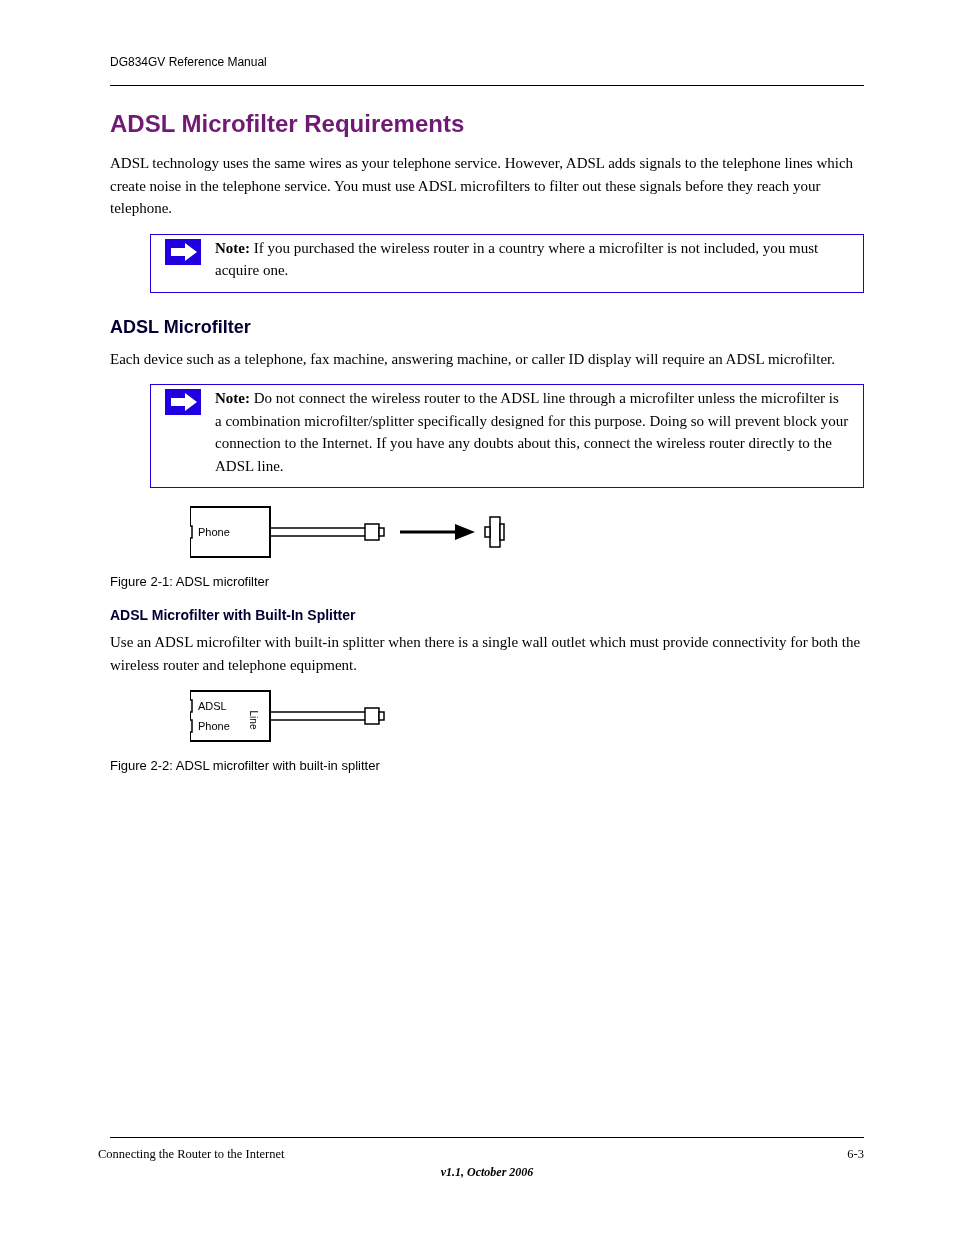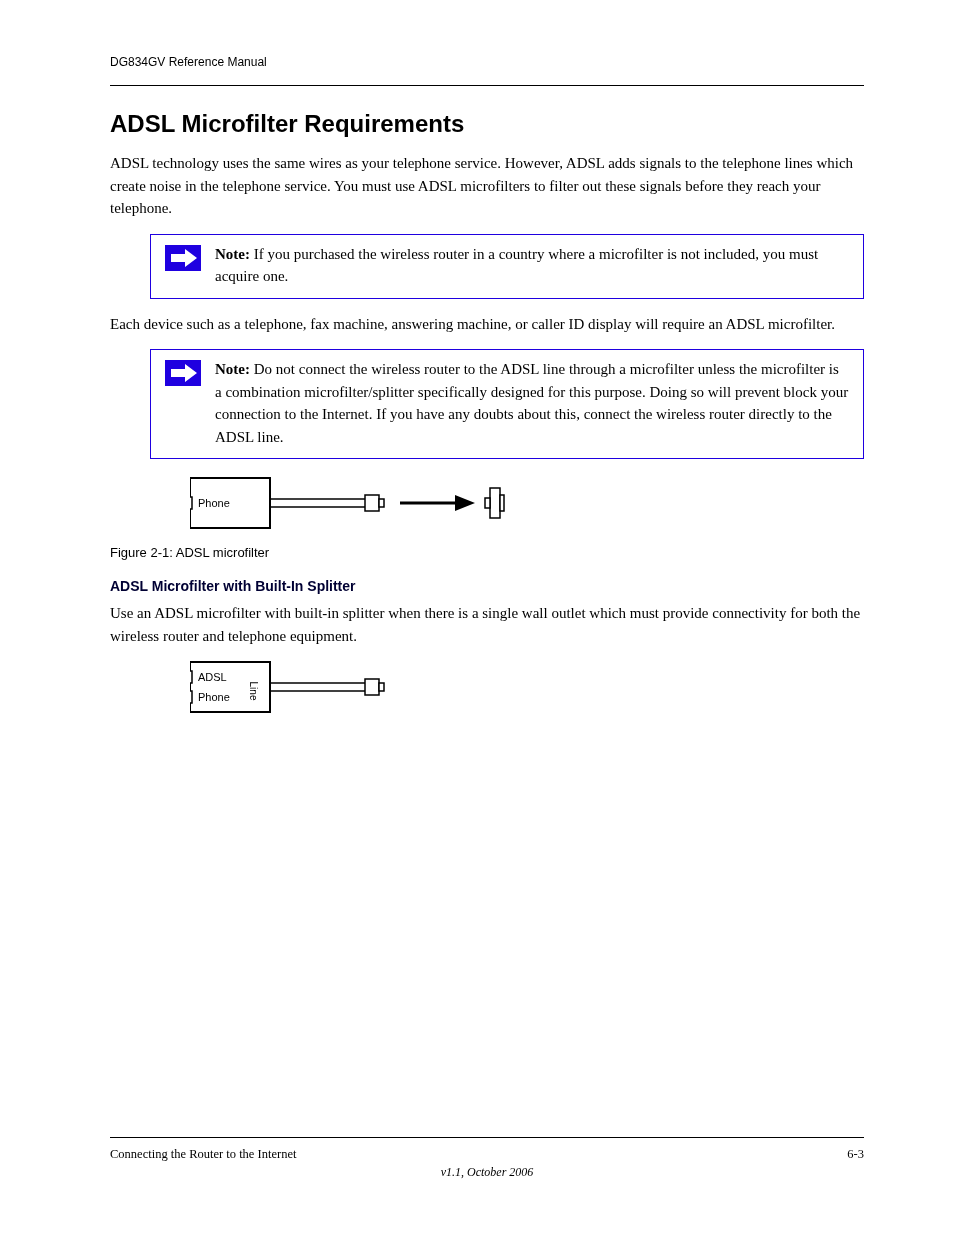--- a/index.html
+++ b/index.html
@@ -27,21 +27,21 @@
   }
   .rule {
     border: none;
     border-top: 1px solid #000;
     margin: 0 0 24px 0;
   }
   h2.section {
     font-family: Arial, Helvetica, sans-serif;
     font-weight: bold;
     font-size: 24px;
-    color: #000000;
+    color: #701a75;
     margin: 0 0 14px 0;
   }
   h3.sub {
     font-family: Arial, Helvetica, sans-serif;
     font-weight: bold;
     font-size: 18px;
     color: #000033;
     margin: 24px 0 10px 0;
   }
   h4.minor {
@@ -52,21 +52,21 @@
     margin: 18px 0 8px 0;
   }
   p.body {
     font-size: 15px;
     line-height: 1.5;
     margin: 0 0 10px 0;
   }
   .note-box {
     border: 1.5px solid #1f00e0;
     margin: 14px 0 14px 40px;
-    padding: 8px 14px 10px 14px;
+    padding: 2px 14px 10px 14px;
     display: flex;
     align-items: flex-start;
     gap: 14px;
   }
   .note-icon {
     flex: 0 0 auto;
     width: 36px;
     height: 26px;
     margin-top: 2px;
   }
@@ -88,21 +88,21 @@
   }
   .footer-rule {
     position: absolute;
     left: 110px;
     right: 90px;
     bottom: 70px;
     border-top: 1px solid #000;
   }
   .footer-line {
     position: absolute;
-    left: 110px;
+    left: 98px;
     right: 90px;
     bottom: 46px;
     display: flex;
     justify-content: space-between;
     font-family: "Times New Roman", serif;
     font-size: 12.5px;
     text-align: right;
   }
 </style>
 </head>
@@ -125,20 +125,21 @@
       <svg viewBox="0 0 36 26" width="36" height="26">
         <rect x="0" y="0" width="36" height="26" fill="#1f00e0"></rect>
         <polygon points="6,9 20,9 20,4 32,13 20,22 20,17 6,17" fill="#ffffff"></polygon>
       </svg>
     </span>
     <span class="note-text">
       <span class="note-label">Note:</span><span> If you purchased the wireless router in a country where a microfilter is not included, you must acquire one.</span>
     </span>
   </div>
 
+  <h3 class="sub">ADSL Microfilter</h3>
 
   <p class="body">Each device such as a telephone, fax machine, answering machine, or caller ID display will require an ADSL microfilter.</p>
 
   <div class="note-box">
     <span class="note-icon">
       <svg viewBox="0 0 36 26" width="36" height="26">
         <rect x="0" y="0" width="36" height="26" fill="#1f00e0"></rect>
         <polygon points="6,9 20,9 20,4 32,13 20,22 20,17 6,17" fill="#ffffff"></polygon>
       </svg>
     </span>
@@ -187,23 +188,24 @@
       <rect x="-3" y="14" width="5" height="12" fill="#fff" stroke="#000" stroke-width="1.5"></rect>
       <rect x="-3" y="34" width="5" height="12" fill="#fff" stroke="#000" stroke-width="1.5"></rect>
 
       <line x1="80" y1="26" x2="175" y2="26" stroke="#000" stroke-width="1.5"></line>
       <line x1="80" y1="34" x2="175" y2="34" stroke="#000" stroke-width="1.5"></line>
 
       <rect x="175" y="22" width="14" height="16" fill="#fff" stroke="#000" stroke-width="1.5"></rect>
       <rect x="189" y="26" width="5" height="8" fill="#fff" stroke="#000" stroke-width="1.5"></rect>
     </svg>
   </div>
+  <p class="fig-caption">Figure 2-2: ADSL microfilter with built-in splitter</p>
 
   <div class="footer-rule"></div>
   <div class="footer-line">
     <span>Connecting the Router to the Internet</span>
     <span>6-3</span>
   </div>
   <div style="position:absolute; left:110px; right:90px; bottom:28px; text-align:center;">
-    <span class="ver" style="font-style:italic; font-size:12px;">v1.1, October 2006</span>
+    <span class="ver" style="font-style:italic; font-size:12px;font-weight:bold;">v1.1, October 2006</span>
   </div>
 
 </div>
 
 </body></html>

